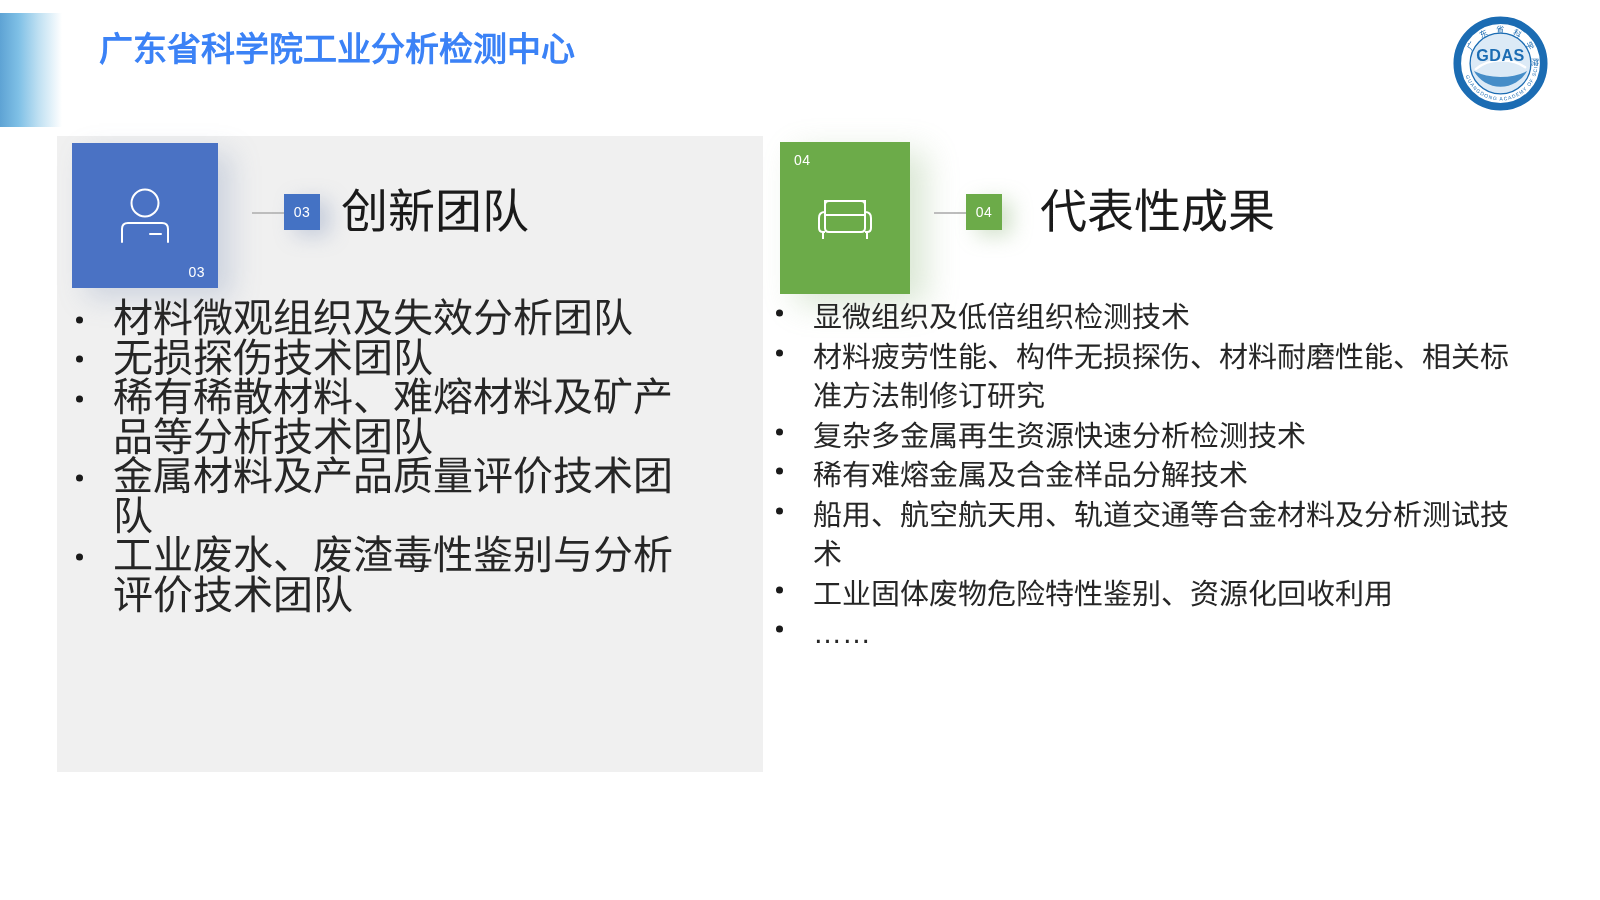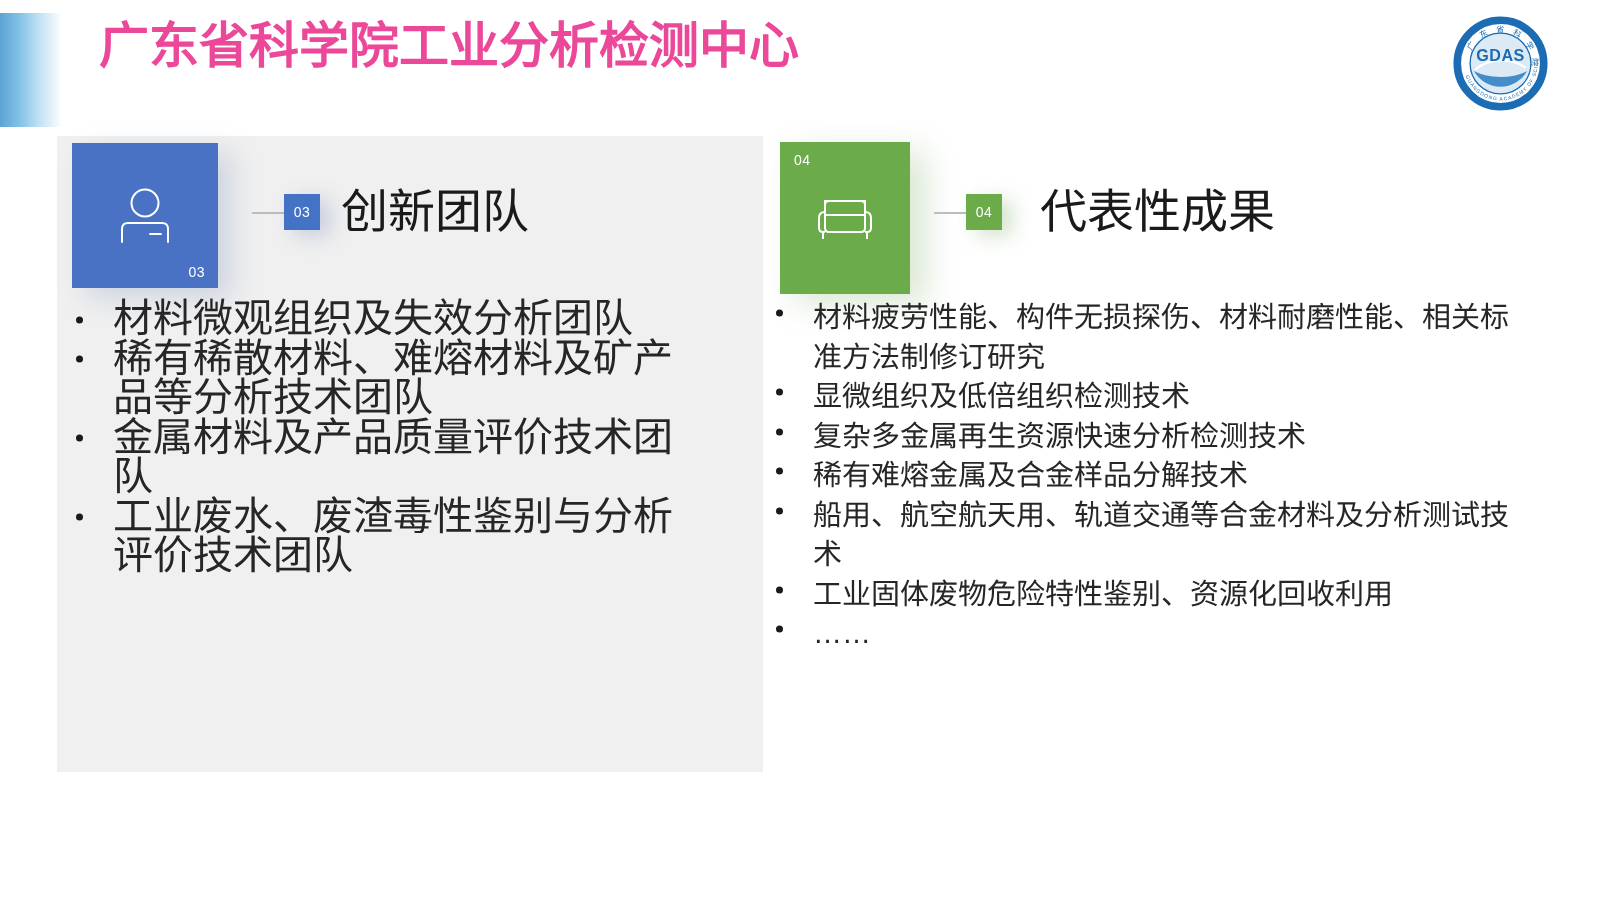--- a/index.html
+++ b/index.html
@@ -13,25 +13,25 @@
   }
   .slide{position:absolute;inset:0;}
 
   
   .accent-bar{
     position:absolute;left:0;top:13px;width:62px;height:114px;
     background:linear-gradient(90deg,#5ea3d4 0%,#7fc0e6 30%,#bfe0f2 62%,#ffffff 100%);
   }
   .page-title{
     position:absolute;left:99px;top:18px;
-    font-family:Liberation Mono, monospace;
+    font-family:Liberation Serif, serif;
     font-weight:700;
-    font-size:50px;line-height:64px;
+    font-size:34px;line-height:64px;
     letter-spacing:0px;
-    color:#ec4899;
+    color:#3b82f6;
     white-space:nowrap;
   }
 
   
   .logo{position:absolute;left:1453px;top:16px;width:95px;height:95px;}
   .logo svg{display:block;width:95px;height:95px;}
 
   
   .panel-left{
     position:absolute;left:57px;top:136px;width:706px;height:636px;
@@ -156,20 +156,24 @@
   <div class="badge badge-blue">03</div>
   <div class="sec-title t1">创新团队</div>
 
   <ul class="bullets list-left">
     <li>
         <span class="dot"></span>
         <span class="txt">材料微观组织及失效分析团队</span>
       </li>
     <li>
         <span class="dot"></span>
+        <span class="txt">无损探伤技术团队</span>
+      </li>
+    <li>
+        <span class="dot"></span>
         <span class="txt">稀有稀散材料、难熔材料及矿产品等分析技术团队</span>
       </li>
     <li>
         <span class="dot"></span>
         <span class="txt">金属材料及产品质量评价技术团队</span>
       </li>
     <li>
         <span class="dot"></span>
         <span class="txt">工业废水、废渣毒性鉴别与分析评价技术团队</span>
       </li>
@@ -190,28 +194,28 @@
     </div>
   </div>
 
   <div class="lead-line l2"></div>
   <div class="badge badge-green">04</div>
   <div class="sec-title t2">代表性成果</div>
 
   <ul class="bullets list-right">
     <li>
         <span class="dot"></span>
+        <span class="txt">显微组织及低倍组织检测技术</span>
+      </li>
+    <li>
+        <span class="dot"></span>
         <span class="txt">材料疲劳性能、构件无损探伤、材料耐磨性能、相关标准方法制修订研究</span>
       </li>
     <li>
         <span class="dot"></span>
-        <span class="txt">显微组织及低倍组织检测技术</span>
-      </li>
-    <li>
-        <span class="dot"></span>
         <span class="txt">复杂多金属再生资源快速分析检测技术</span>
       </li>
     <li>
         <span class="dot"></span>
         <span class="txt">稀有难熔金属及合金样品分解技术</span>
       </li>
     <li>
         <span class="dot"></span>
         <span class="txt">船用、航空航天用、轨道交通等合金材料及分析测试技术</span>
       </li>

